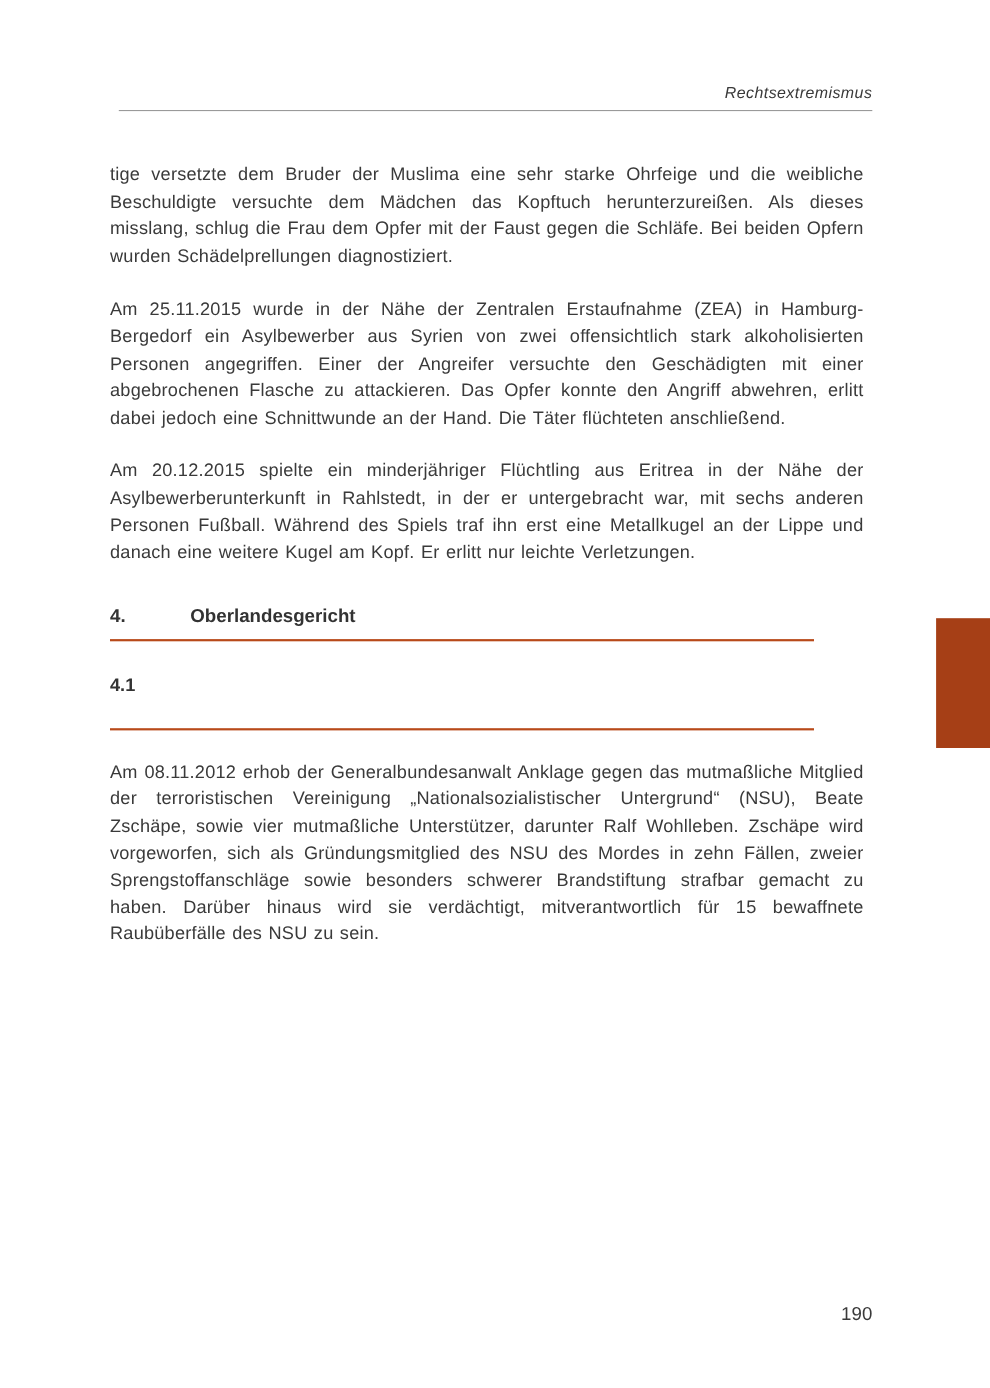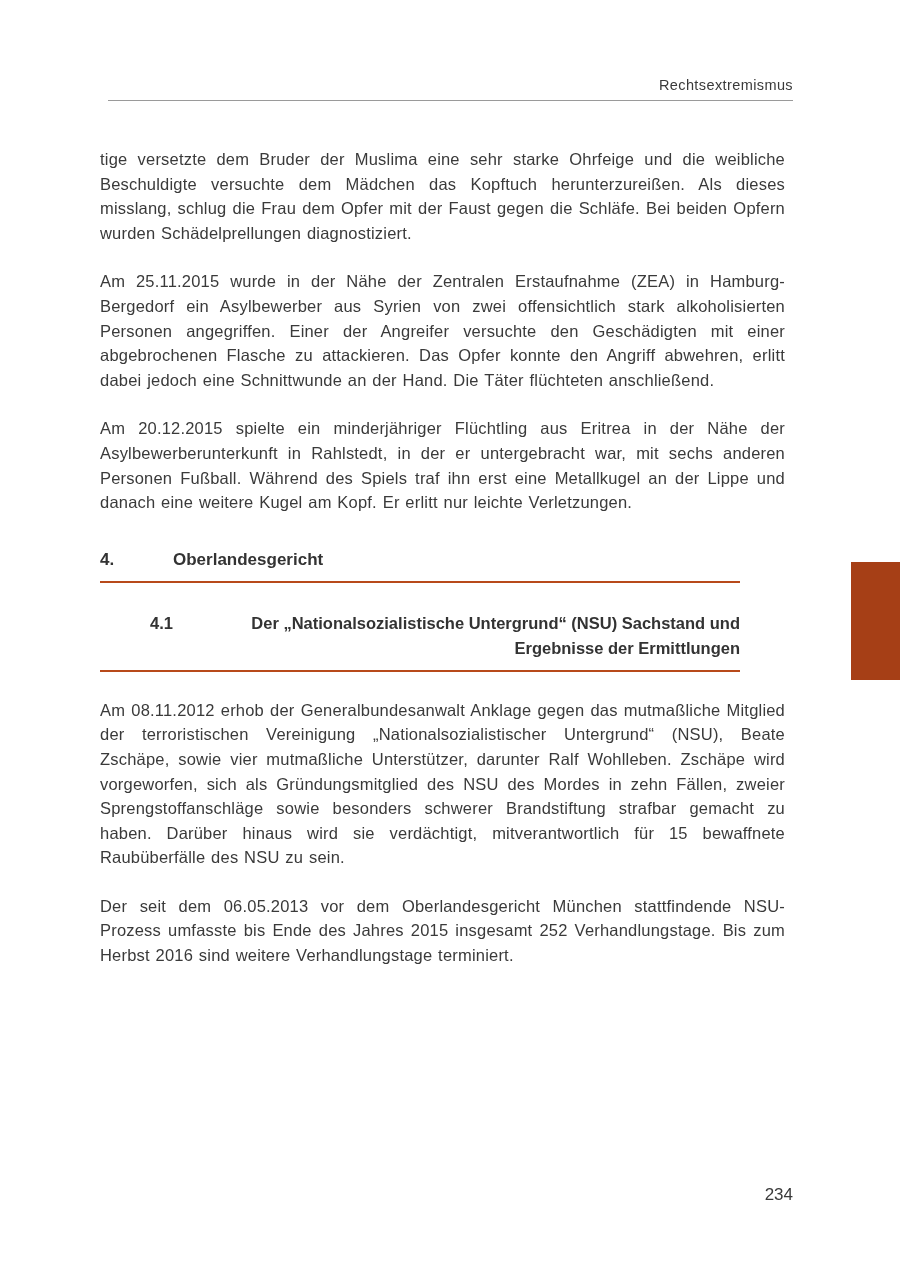--- a/index.html
+++ b/index.html
@@ -15,20 +15,21 @@
   }
 
   .running-head {
     position: absolute;
     top: 77px;
     left: 108px;
     width: 685px;
     text-align: right;
     font-size: 14.5px;
     letter-spacing: 0.4px;
+    font-style: italic;
   }
   .head-rule {
     position: absolute;
     top: 100px;
     left: 108px;
     width: 685px;
     border-top: 1px solid var(--rule, #9a9a9a);
   }
 
   .content {
@@ -60,23 +61,22 @@
     margin-top: 34px;
     font-size: 17px;
     line-height: 22px;
     padding-bottom: 10px;
     margin-bottom: 0;
   }
   .subsection-heading {
     margin-top: 28px;
     font-size: 16.5px;
     line-height: 25px;
-    padding-bottom: 9px;
+    padding-bottom: 26px;
     margin-bottom: 26px;
-    text-align: right;
   }
 
   .side-tab {
     position: absolute;
     right: 0;
     top: 562px;
     width: 49px;
     height: 118px;
     background: var(--tab, #a63f16);
   }
@@ -107,26 +107,24 @@
 
     <p class="body-par">Am 20.12.2015 spielte ein minderjähriger Flüchtling aus Eritrea in der Nähe der Asylbewerberunterkunft in Rahlstedt, in der er untergebracht war, mit sechs anderen Personen Fußball. Während des Spiels traf ihn erst eine Metallkugel an der Lippe und danach eine weitere Kugel am Kopf. Er erlitt nur leichte Verletzungen.</p>
 
     <div class="heading section-heading">
       <span class="num">4.</span>
       <span class="title">Oberlandesgericht</span>
     </div>
 
     <div class="heading subsection-heading">
       <span class="num">4.1</span>
-      <span class="title">Der „Nationalsozialistische Untergrund“ (NSU) Sachstand und Ergebnisse der Ermittlungen</span>
     </div>
 
     <p class="body-par">Am 08.11.2012 erhob der Generalbundesanwalt Anklage gegen das mutmaßliche Mitglied der terroristischen Vereinigung „Nationalsozialistischer Untergrund“ (NSU), Beate Zschäpe, sowie vier mutmaßliche Unterstützer, darunter Ralf Wohlleben. Zschäpe wird vorgeworfen, sich als Gründungsmitglied des NSU des Mordes in zehn Fällen, zweier Sprengstoffanschläge sowie besonders schwerer Brandstiftung strafbar gemacht zu haben. Darüber hinaus wird sie verdächtigt, mitverantwortlich für 15 bewaffnete Raubüberfälle des NSU zu sein.</p>
 
-    <p class="body-par">Der seit dem 06.05.2013 vor dem Oberlandesgericht München stattfindende NSU-Prozess umfasste bis Ende des Jahres 2015 insgesamt 252 Verhandlungstage. Bis zum Herbst 2016 sind weitere Verhandlungstage terminiert.</p>
 
   </div>
 
   <div class="side-tab"></div>
 
-  <div class="page-number">234</div>
+  <div class="page-number">190</div>
 
 </div>
 
 </body></html>

